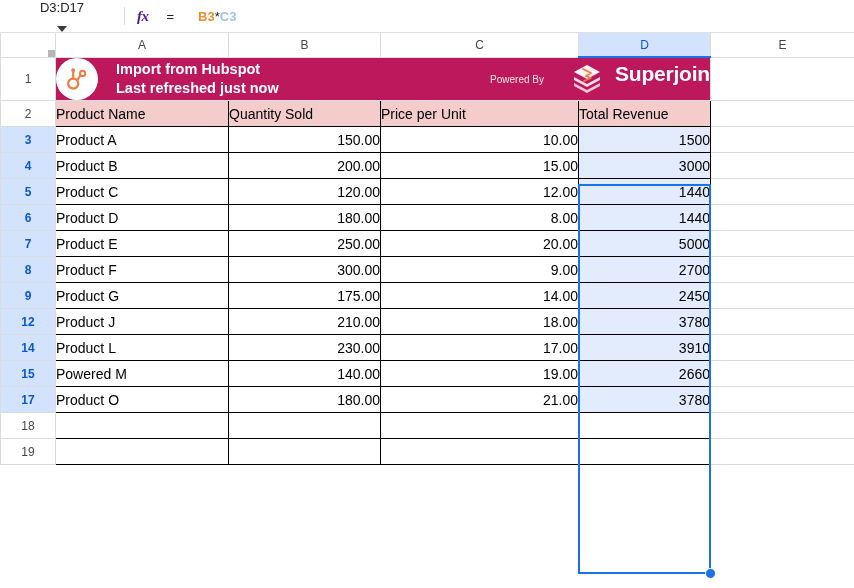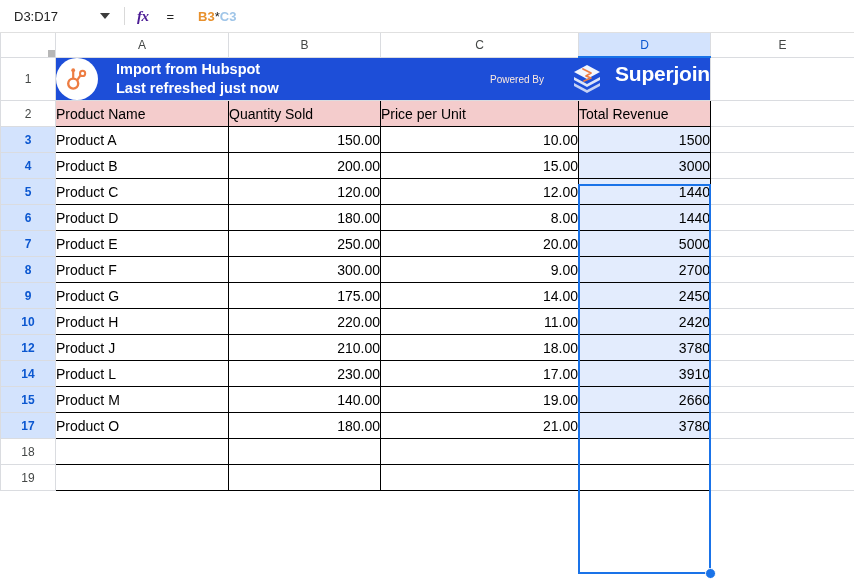--- a/index.html
+++ b/index.html
@@ -18,20 +18,21 @@
     background: #ffffff;
     border-bottom: 1px solid #e0e0e0;
   }
   .name-box {
     width: 120px;
     display: flex;
     align-items: center;
     justify-content: space-between;
     padding: 0 10px 0 14px;
     height: 100%;
+    flex-direction: column;
   }
   .name-box-text {
     font-size: 13px;
     color: #222222;
   }
   .name-box-arrow {
     width: 0; height: 0;
     border-left: 5px solid transparent;
     border-right: 5px solid transparent;
     border-top: 6px solid #3c3c3c;
@@ -132,21 +133,21 @@
     vertical-align: middle;
     background: #ffffff;
   }
   td.cell.empty-cell { border: 1px solid #000000; }
   td.cell.blank-right { border: 1px solid #dadce0; }
   td.pad-left  { padding-left: 6px;  text-align: left; }
   td.pad-right { padding-right: 6px; text-align: right; }
 
   
   td.banner {
-    background: #1d4ed8;
+    background: #be185d;
     height: 41px;
     border: 1px solid #dadce0;
     border-left: none;
     padding: 0 22px 0 14px;
   }
   .banner-inner {
     display: flex;
     align-items: center;
     height: 100%;
     width: 100%;
@@ -353,46 +354,38 @@
         </tr>
         <tr>
           <td class="rowhead sel">9</td>
           <td class="cell pad-left">Product G</td>
           <td class="cell pad-right">175.00</td>
           <td class="cell pad-right">14.00</td>
           <td class="cell pad-right selcell">2450</td>
           <td class="cell blank-right"></td>
         </tr>
         <tr>
-          <td class="rowhead sel">10</td>
-          <td class="cell pad-left">Product H</td>
-          <td class="cell pad-right">220.00</td>
-          <td class="cell pad-right">11.00</td>
-          <td class="cell pad-right selcell">2420</td>
-          <td class="cell blank-right"></td>
-        </tr>
-        <tr>
           <td class="rowhead sel">12</td>
           <td class="cell pad-left">Product J</td>
           <td class="cell pad-right">210.00</td>
           <td class="cell pad-right">18.00</td>
           <td class="cell pad-right selcell">3780</td>
           <td class="cell blank-right"></td>
         </tr>
         <tr>
           <td class="rowhead sel">14</td>
           <td class="cell pad-left">Product L</td>
           <td class="cell pad-right">230.00</td>
           <td class="cell pad-right">17.00</td>
           <td class="cell pad-right selcell">3910</td>
           <td class="cell blank-right"></td>
         </tr>
         <tr>
           <td class="rowhead sel">15</td>
-          <td class="cell pad-left">Product M</td>
+          <td class="cell pad-left">Powered M</td>
           <td class="cell pad-right">140.00</td>
           <td class="cell pad-right">19.00</td>
           <td class="cell pad-right selcell">2660</td>
           <td class="cell blank-right"></td>
         </tr>
         <tr>
           <td class="rowhead sel">17</td>
           <td class="cell pad-left">Product O</td>
           <td class="cell pad-right">180.00</td>
           <td class="cell pad-right">21.00</td>

